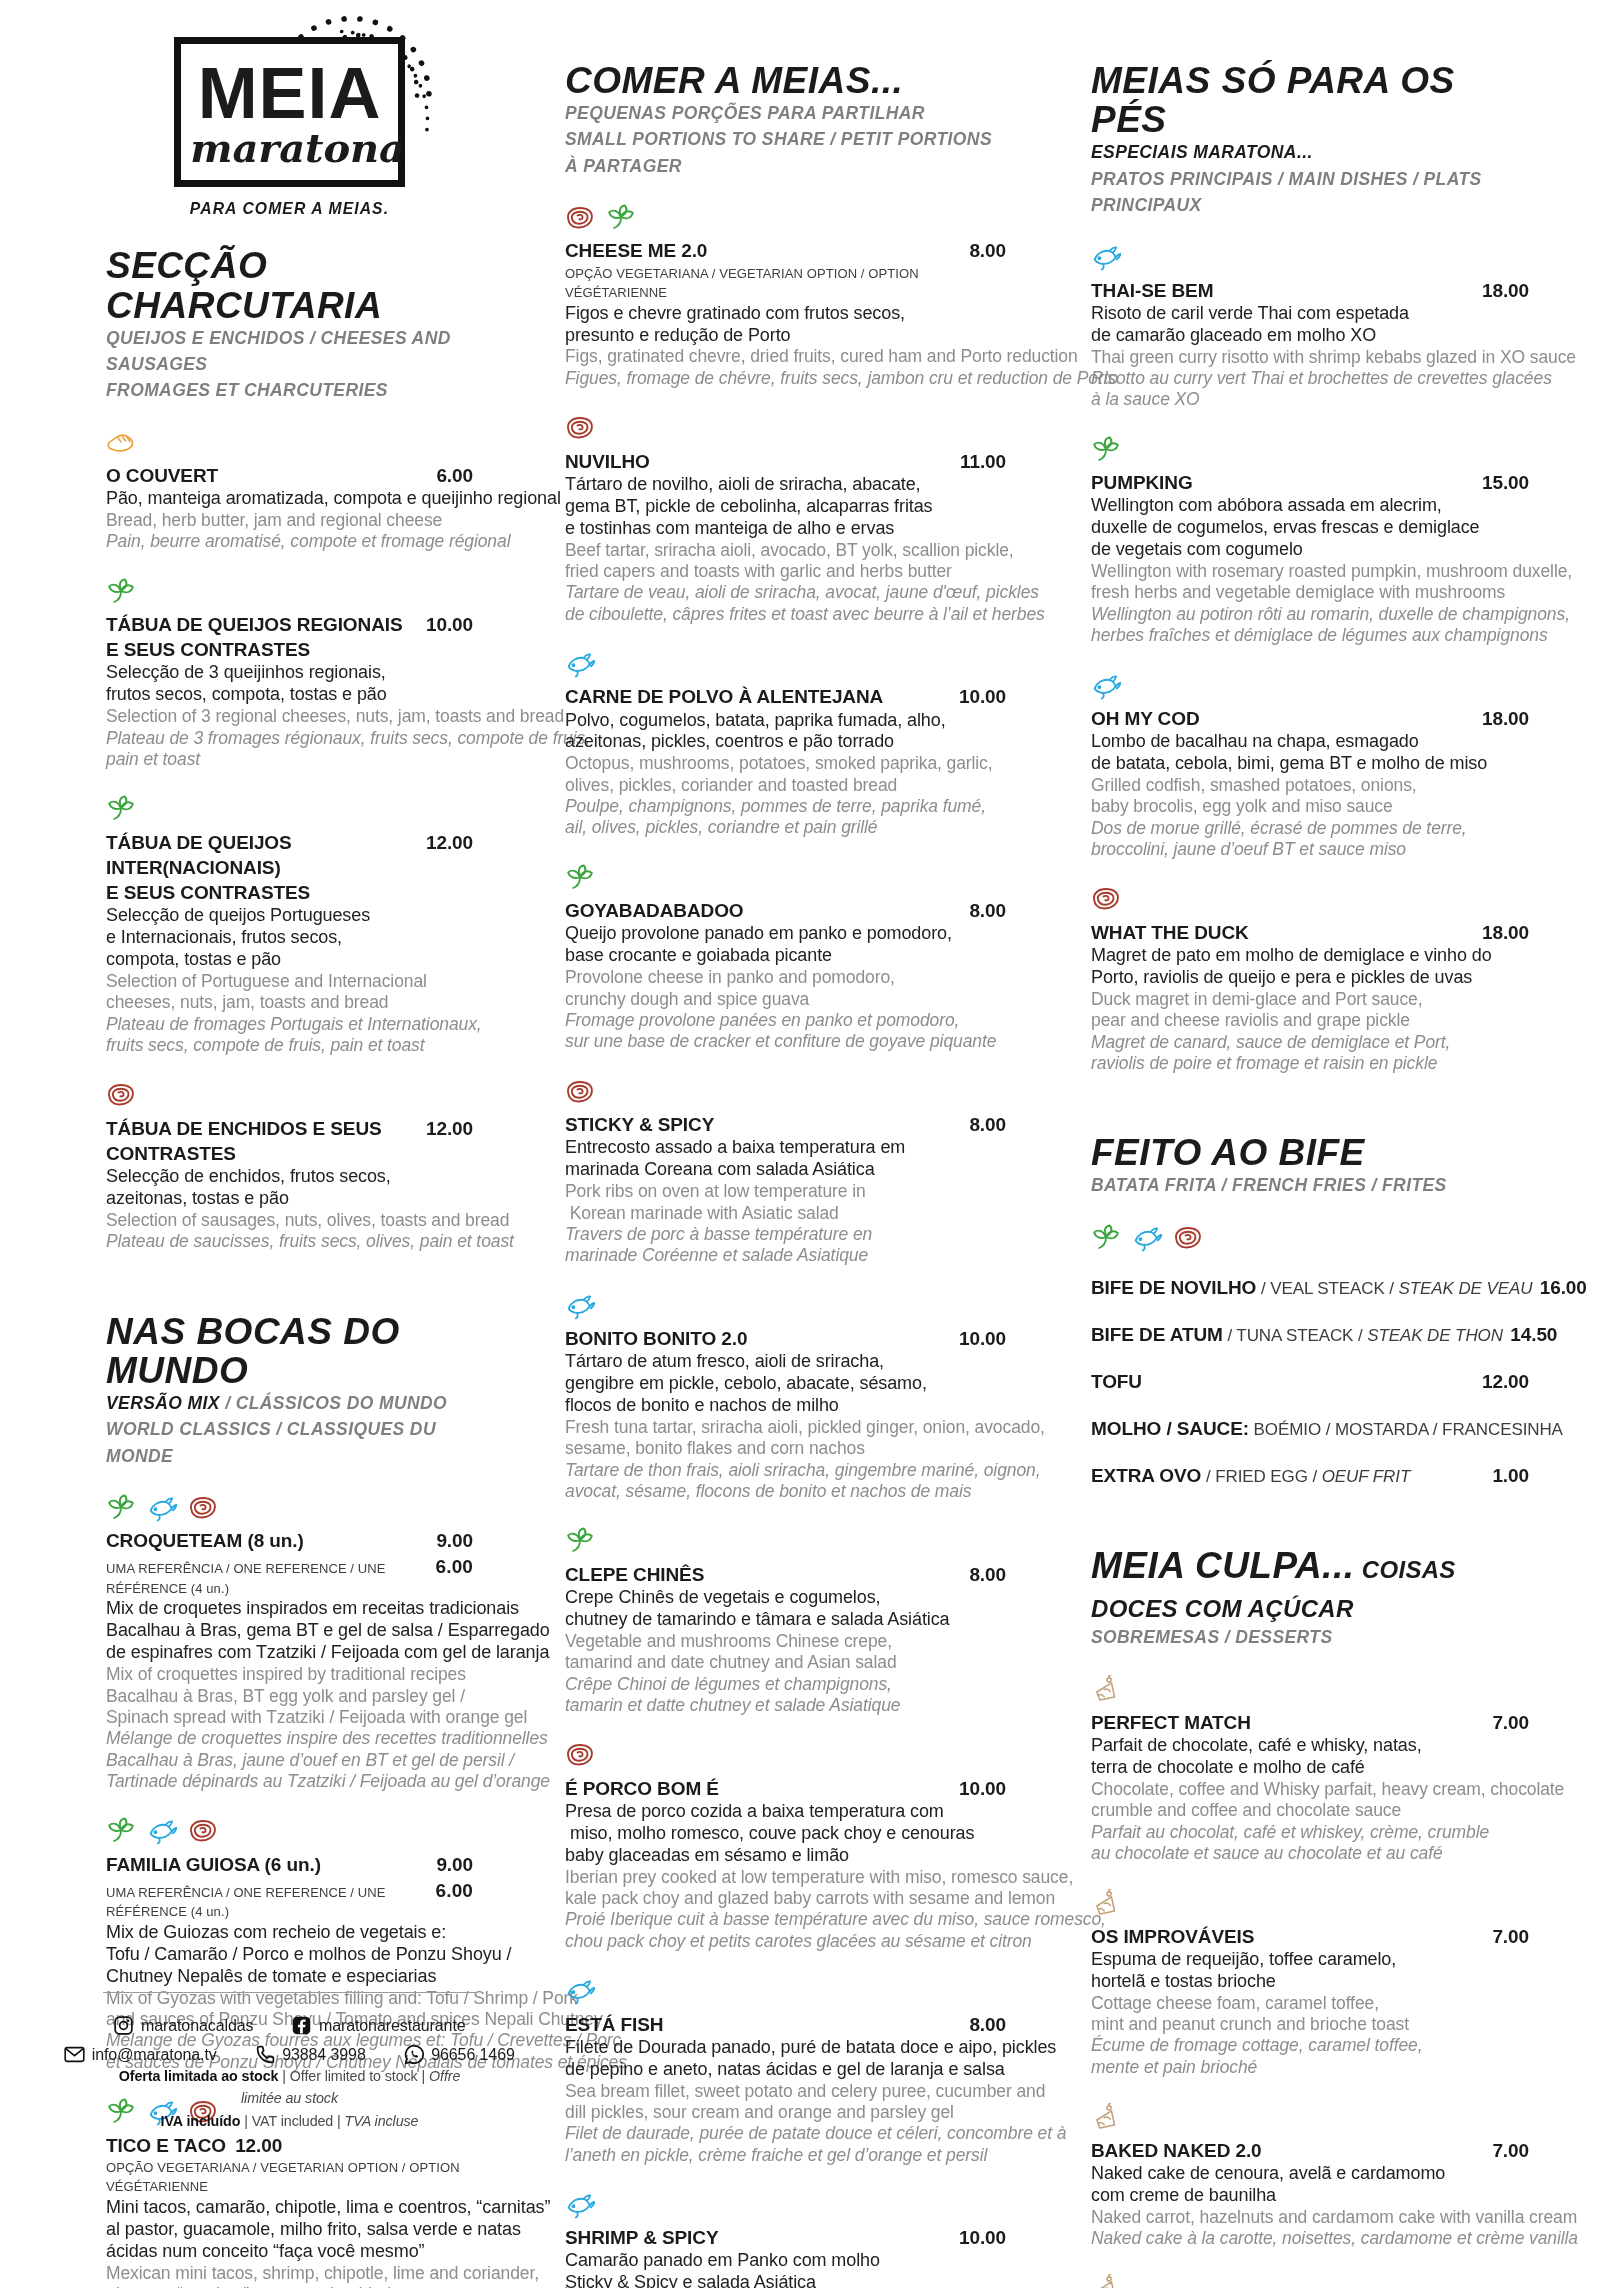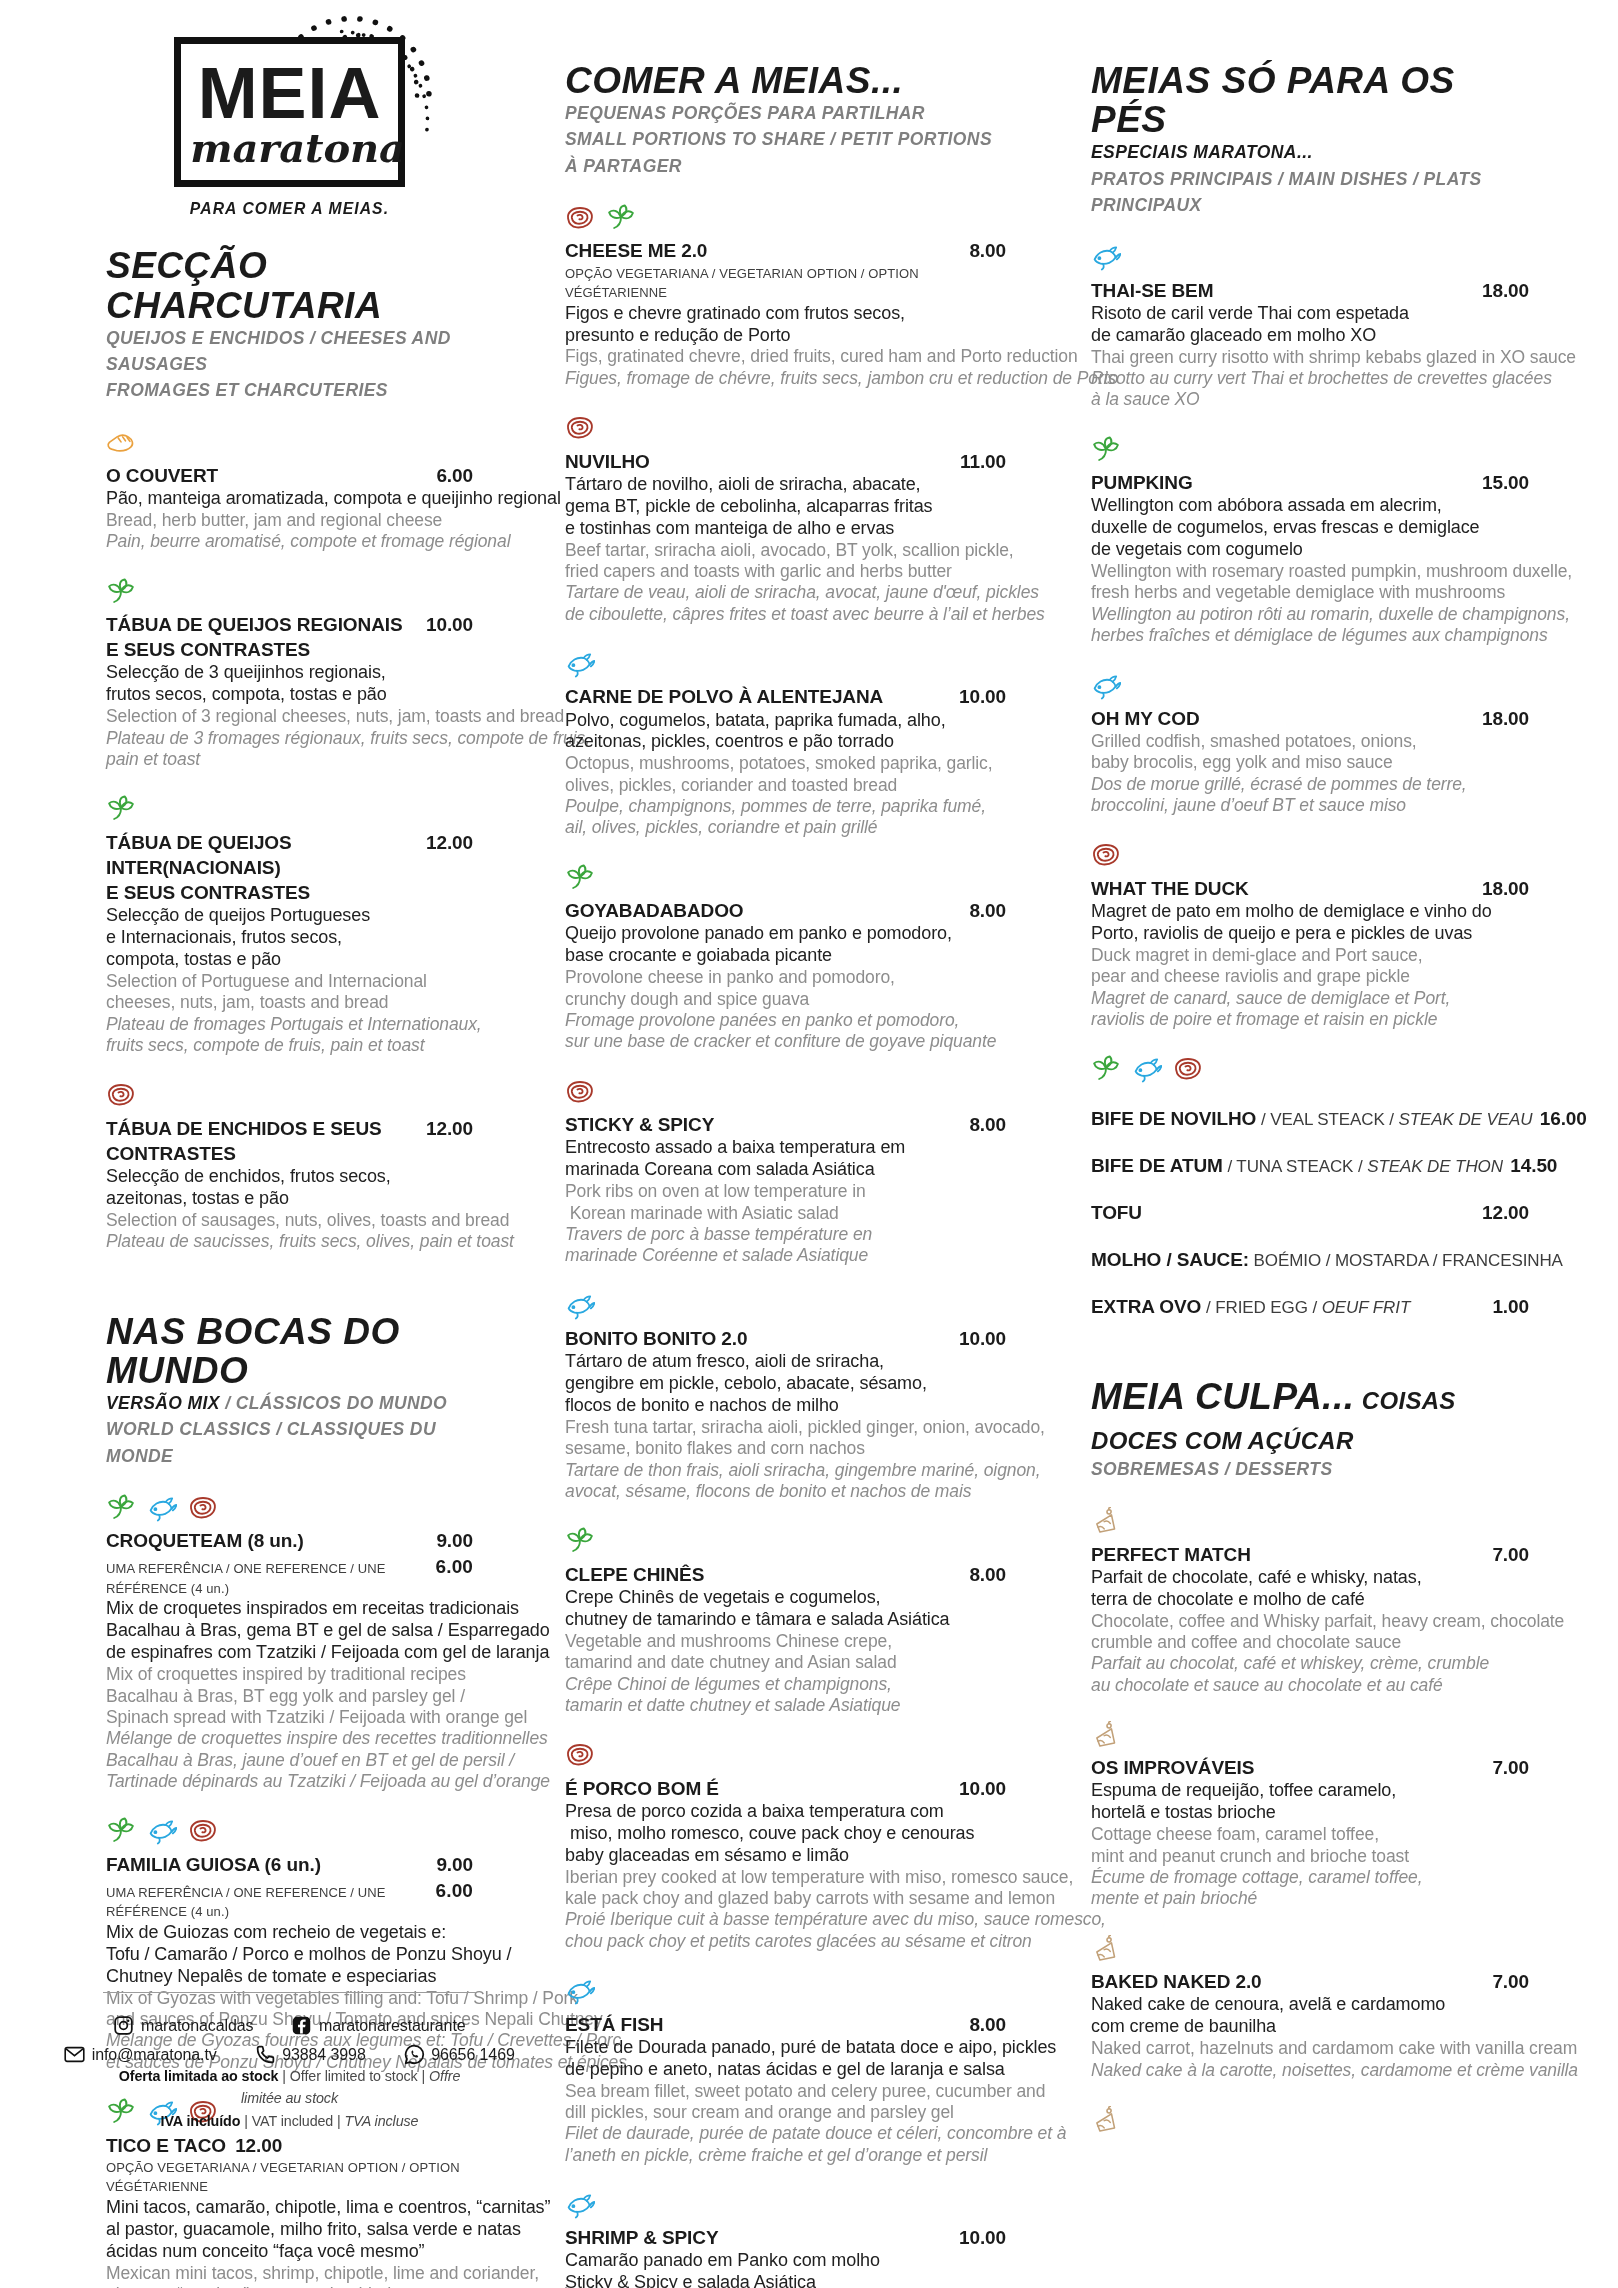--- a/index.html
+++ b/index.html
@@ -664,20 +664,22 @@
               <circle cx="14" cy="24" r="1.7" fill="currentColor"></circle>
               <path d="M20 33 C22 37 21 41 18 43"></path>
             </g>
           </svg>
         </span>
       </div>
       <div class="name-line">
         <span class="dish-name" style="white-space: pre-line;">OH MY COD</span>
         <span class="dish-price">18.00</span>
       </div>
+      <div class="desc desc-pt">Lombo de bacalhau na chapa, esmagado
+de batata, cebola, bimi, gema BT e molho de miso</div>
       <div class="desc desc-en">Grilled codfish, smashed potatoes, onions,
 baby brocolis, egg yolk and miso sauce</div>
       <div class="desc desc-fr">Dos de morue grillé, écrasé de pommes de terre,
 broccolini, jaune d’oeuf BT et sauce miso</div>
     </div>
     <div class="dish">
       <div class="icon-row">
         <span class="icon icon-meat">
           <svg viewBox="0 0 48 42">
             <g fill="none" stroke="currentColor" stroke-width="3" stroke-linecap="round" stroke-linejoin="round">
@@ -691,20 +693,24 @@
       <div class="name-line">
         <span class="dish-name" style="white-space: pre-line;">WHAT THE DUCK</span>
         <span class="dish-price">18.00</span>
       </div>
       <div class="desc desc-pt">Magret de pato em molho de demiglace e vinho do
 Porto, raviolis de queijo e pera e pickles de uvas</div>
       <div class="desc desc-en">Duck magret in demi-glace and Port sauce,
 pear and cheese raviolis and grape pickle</div>
       <div class="desc desc-fr">Magret de canard, sauce de demiglace et Port,
 raviolis de poire et fromage et raisin en pickle</div>
+    </div>
+    <div class="section-header spaced">
+      <h2 class="section-title">FEITO AO BIFE</h2>
+      <div class="section-sub">BATATA FRITA / FRENCH FRIES / FRITES</div>
     </div>
     <div class="dish">
       <div class="icon-row">
         <span class="icon icon-leaf">
           <svg viewBox="0 0 48 44">
             <g fill="none" stroke="currentColor" stroke-width="3" stroke-linecap="round" stroke-linejoin="round">
               <path d="M23 21 C14 24 7 20 5 13 C11 8 19 10 23 19"></path>
               <path d="M24 18 C20 9 23 3 30 2 C35 7 33 15 25 19"></path>
               <path d="M26 21 C34 25 41 21 43 14 C37 9 29 11 25 19"></path>
               <path d="M24 21 C24 29 20 35 13 38"></path>

